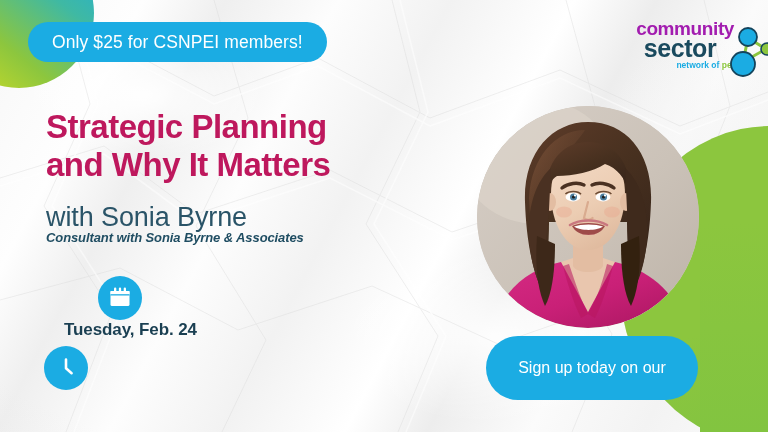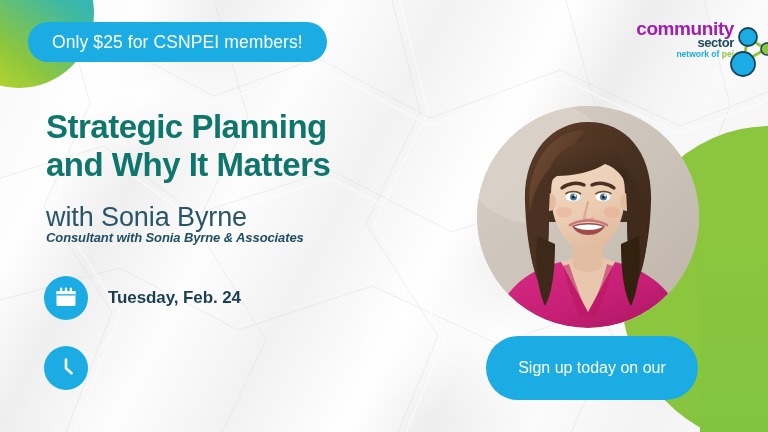--- a/index.html
+++ b/index.html
@@ -105,24 +105,25 @@
   }
   .logo-line1 {
     display: block;
     font-size: 19px;
     font-weight: 700;
     color: #a21caf;
     letter-spacing: -0.4px;
   }
   .logo-line2 {
     display: block;
-    font-size: 13px;
+    font-size: 25px;
     font-weight: 700;
     color: #1a4a5e;
     letter-spacing: -0.4px;
+    text-align: center;
   }
   .logo-line3 {
     display: block;
     margin-top: 2px;
     font-size: 8.5px;
     font-weight: 700;
     color: #1bace3;
     letter-spacing: 0px;
   }
   .logo-line3 .pei { color: #8cc63e; }
@@ -133,21 +134,21 @@
     width: 54px;
     height: 58px;
   }
 
   
   .headline {
     position: absolute;
     left: 46px;
     top: 108px;
     width: 400px;
-    color: #0f766e;
+    color: #be185d;
     font-size: 33px;
     font-weight: 700;
     line-height: 1.16;
     letter-spacing: -0.5px;
   }
   .speaker {
     position: absolute;
     left: 46px;
     top: 202px;
     color: #2a5468;
@@ -165,20 +166,21 @@
     font-style: italic;
     letter-spacing: -0.1px;
   }
 
   
   .info-row {
     position: absolute;
     left: 44px;
     display: flex;
     align-items: center;
+    flex-direction: column;
   }
   .info-row.date { top: 276px; }
   .info-row.time { top: 346px; }
   .info-icon {
     width: 44px;
     height: 44px;
     border-radius: 50%;
     background: #1bace3;
     display: flex;
     align-items: center;

